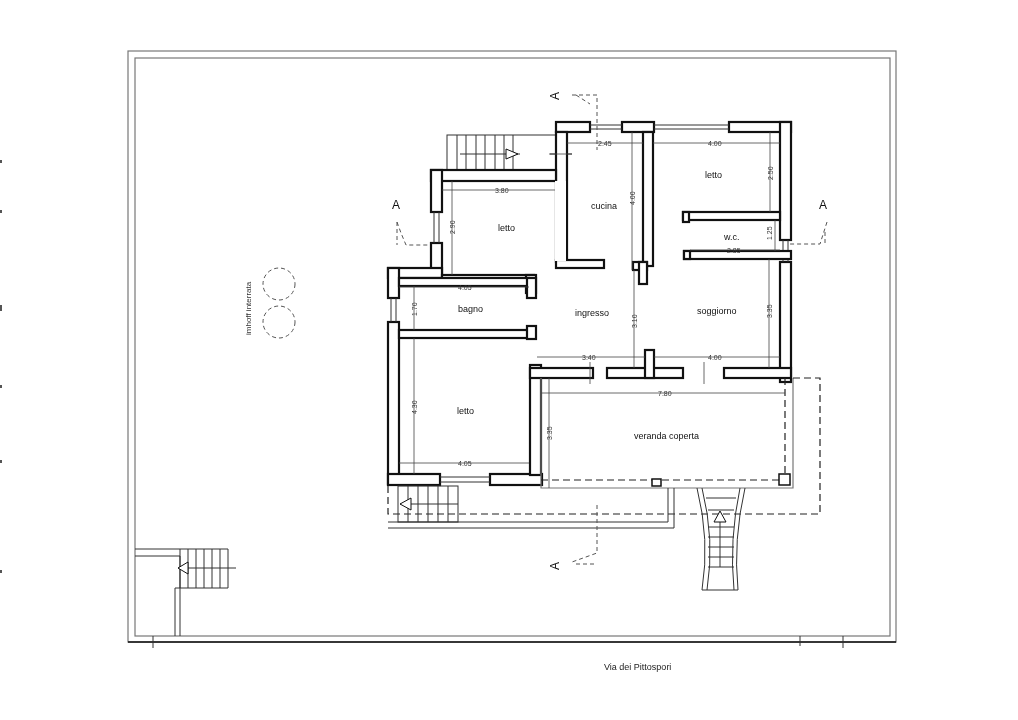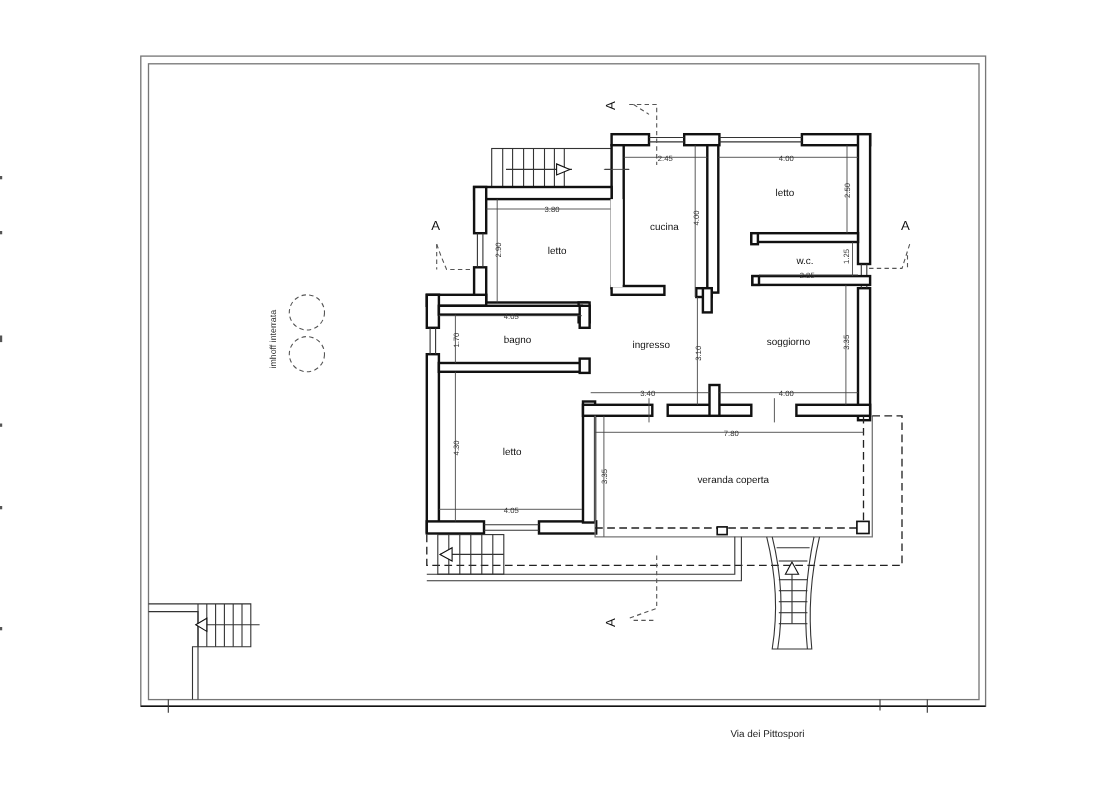--- a/index.html
+++ b/index.html
@@ -8,21 +8,21 @@
   #plan { position: absolute; left: 0; top: 0; width: 1018px; height: 720px; }
   .wall { fill: #ffffff; stroke: #111; stroke-width: 2.2; }
   .thin { fill: none; stroke: #333; stroke-width: 1; }
   .gray { fill: none; stroke: #777; stroke-width: 1.2; }
   .dash { fill: none; stroke: #222; stroke-width: 1.2; stroke-dasharray: 7 4; }
   .sdash { fill: none; stroke: #555; stroke-width: 1; stroke-dasharray: 4 3; }
   .dim { stroke: #444; stroke-width: 0.8; fill: none; }
   .room-label { font-size: 9px; fill: #111; font-family: "Liberation Sans", sans-serif; }
   .dim-label { font-size: 7px; fill: #333; font-family: "Liberation Sans", sans-serif; }
   .sec-label { font-size: 12px; fill: #111; font-family: "Liberation Sans", sans-serif; }
-  .street { position: absolute; left: 664px; top: 662px; font-size: 9px; color: #222; }
+  .street { position: absolute; left: 604px; top: 662px; font-size: 9px; color: #222; }
   .margin-mark { position: absolute; left: 0; width: 2px; background: #555; }
 </style>
 </head>
 <body>
 
 <svg id="plan" viewBox="0 0 1018 720" xmlns="http://www.w3.org/2000/svg">
 
   <g>
     <rect x="128" y="51" width="768" height="591" class="gray"></rect>
     <rect x="135" y="58" width="755" height="578" class="gray"></rect>

